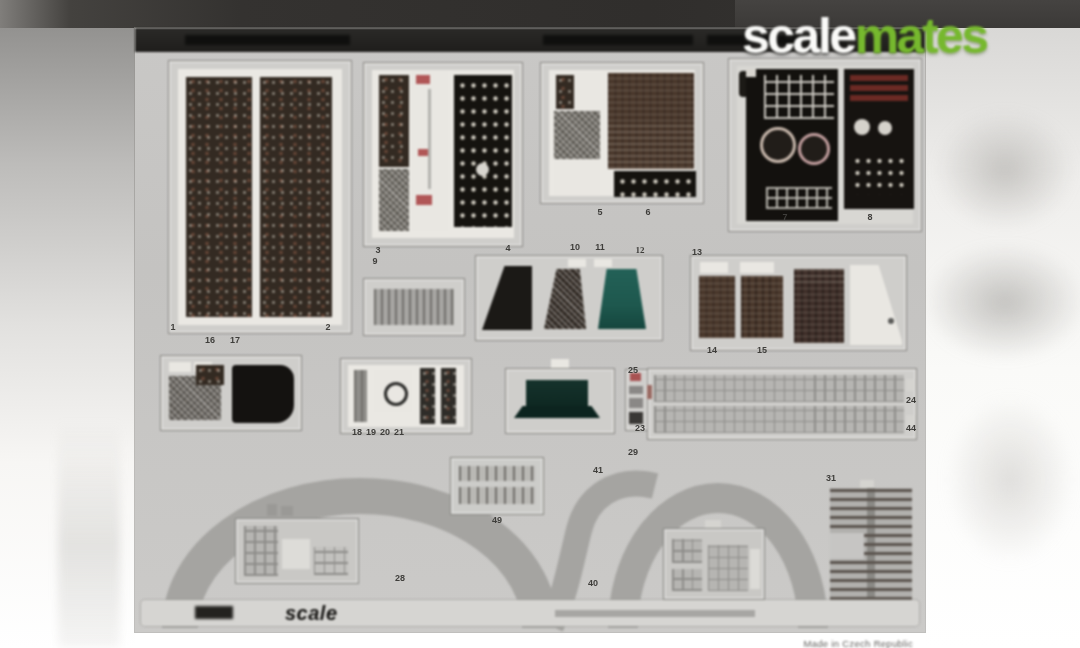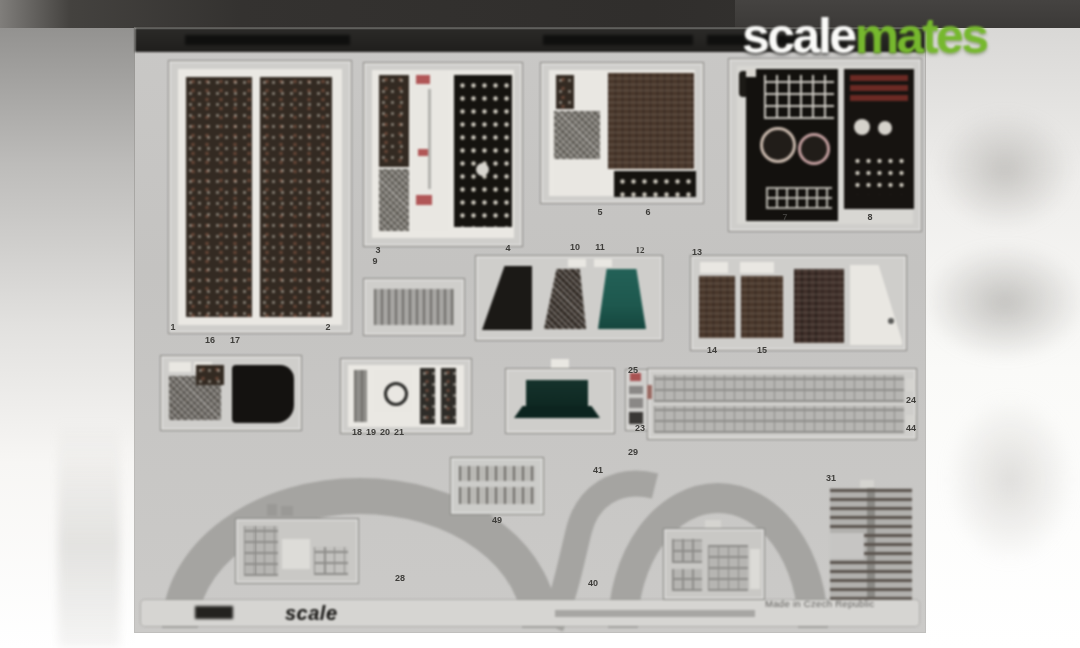--- a/index.html
+++ b/index.html
@@ -123,21 +123,21 @@
     position:absolute;left:6px;top:572px;width:778px;height:26px;
     background:#d6d5d2;border-radius:4px;box-shadow:0 0 0 1px rgba(140,139,135,.45);
   }
   .f-blk{position:absolute;left:60px;top:578px;width:38px;height:13px;background:#23221f;filter:blur(.8px);}
   .f-eduard{
     position:absolute;left:150px;top:574px;font-size:20px;font-weight:bold;font-style:italic;
     letter-spacing:.5px;color:#12110f;
   }
   .f-copy{position:absolute;left:420px;top:582px;width:200px;height:7px;background:#9f9e9b;opacity:.85;filter:blur(.6px);}
   .f-madein{
-    position:absolute;left:630px;top:570px;width:148px;text-align:left;
+    position:absolute;left:630px;top:610px;width:148px;text-align:right;
     font-size:9.5px;color:#605f5c;letter-spacing:.3px;
   }
 
   .labels{position:absolute;inset:0;filter:blur(.5px);}
   .plabel{
     position:absolute;font-size:9px;font-weight:bold;color:#3f3e3b;
     transform:translate(-50%,-50%);
   }
 </style>
 </head>

